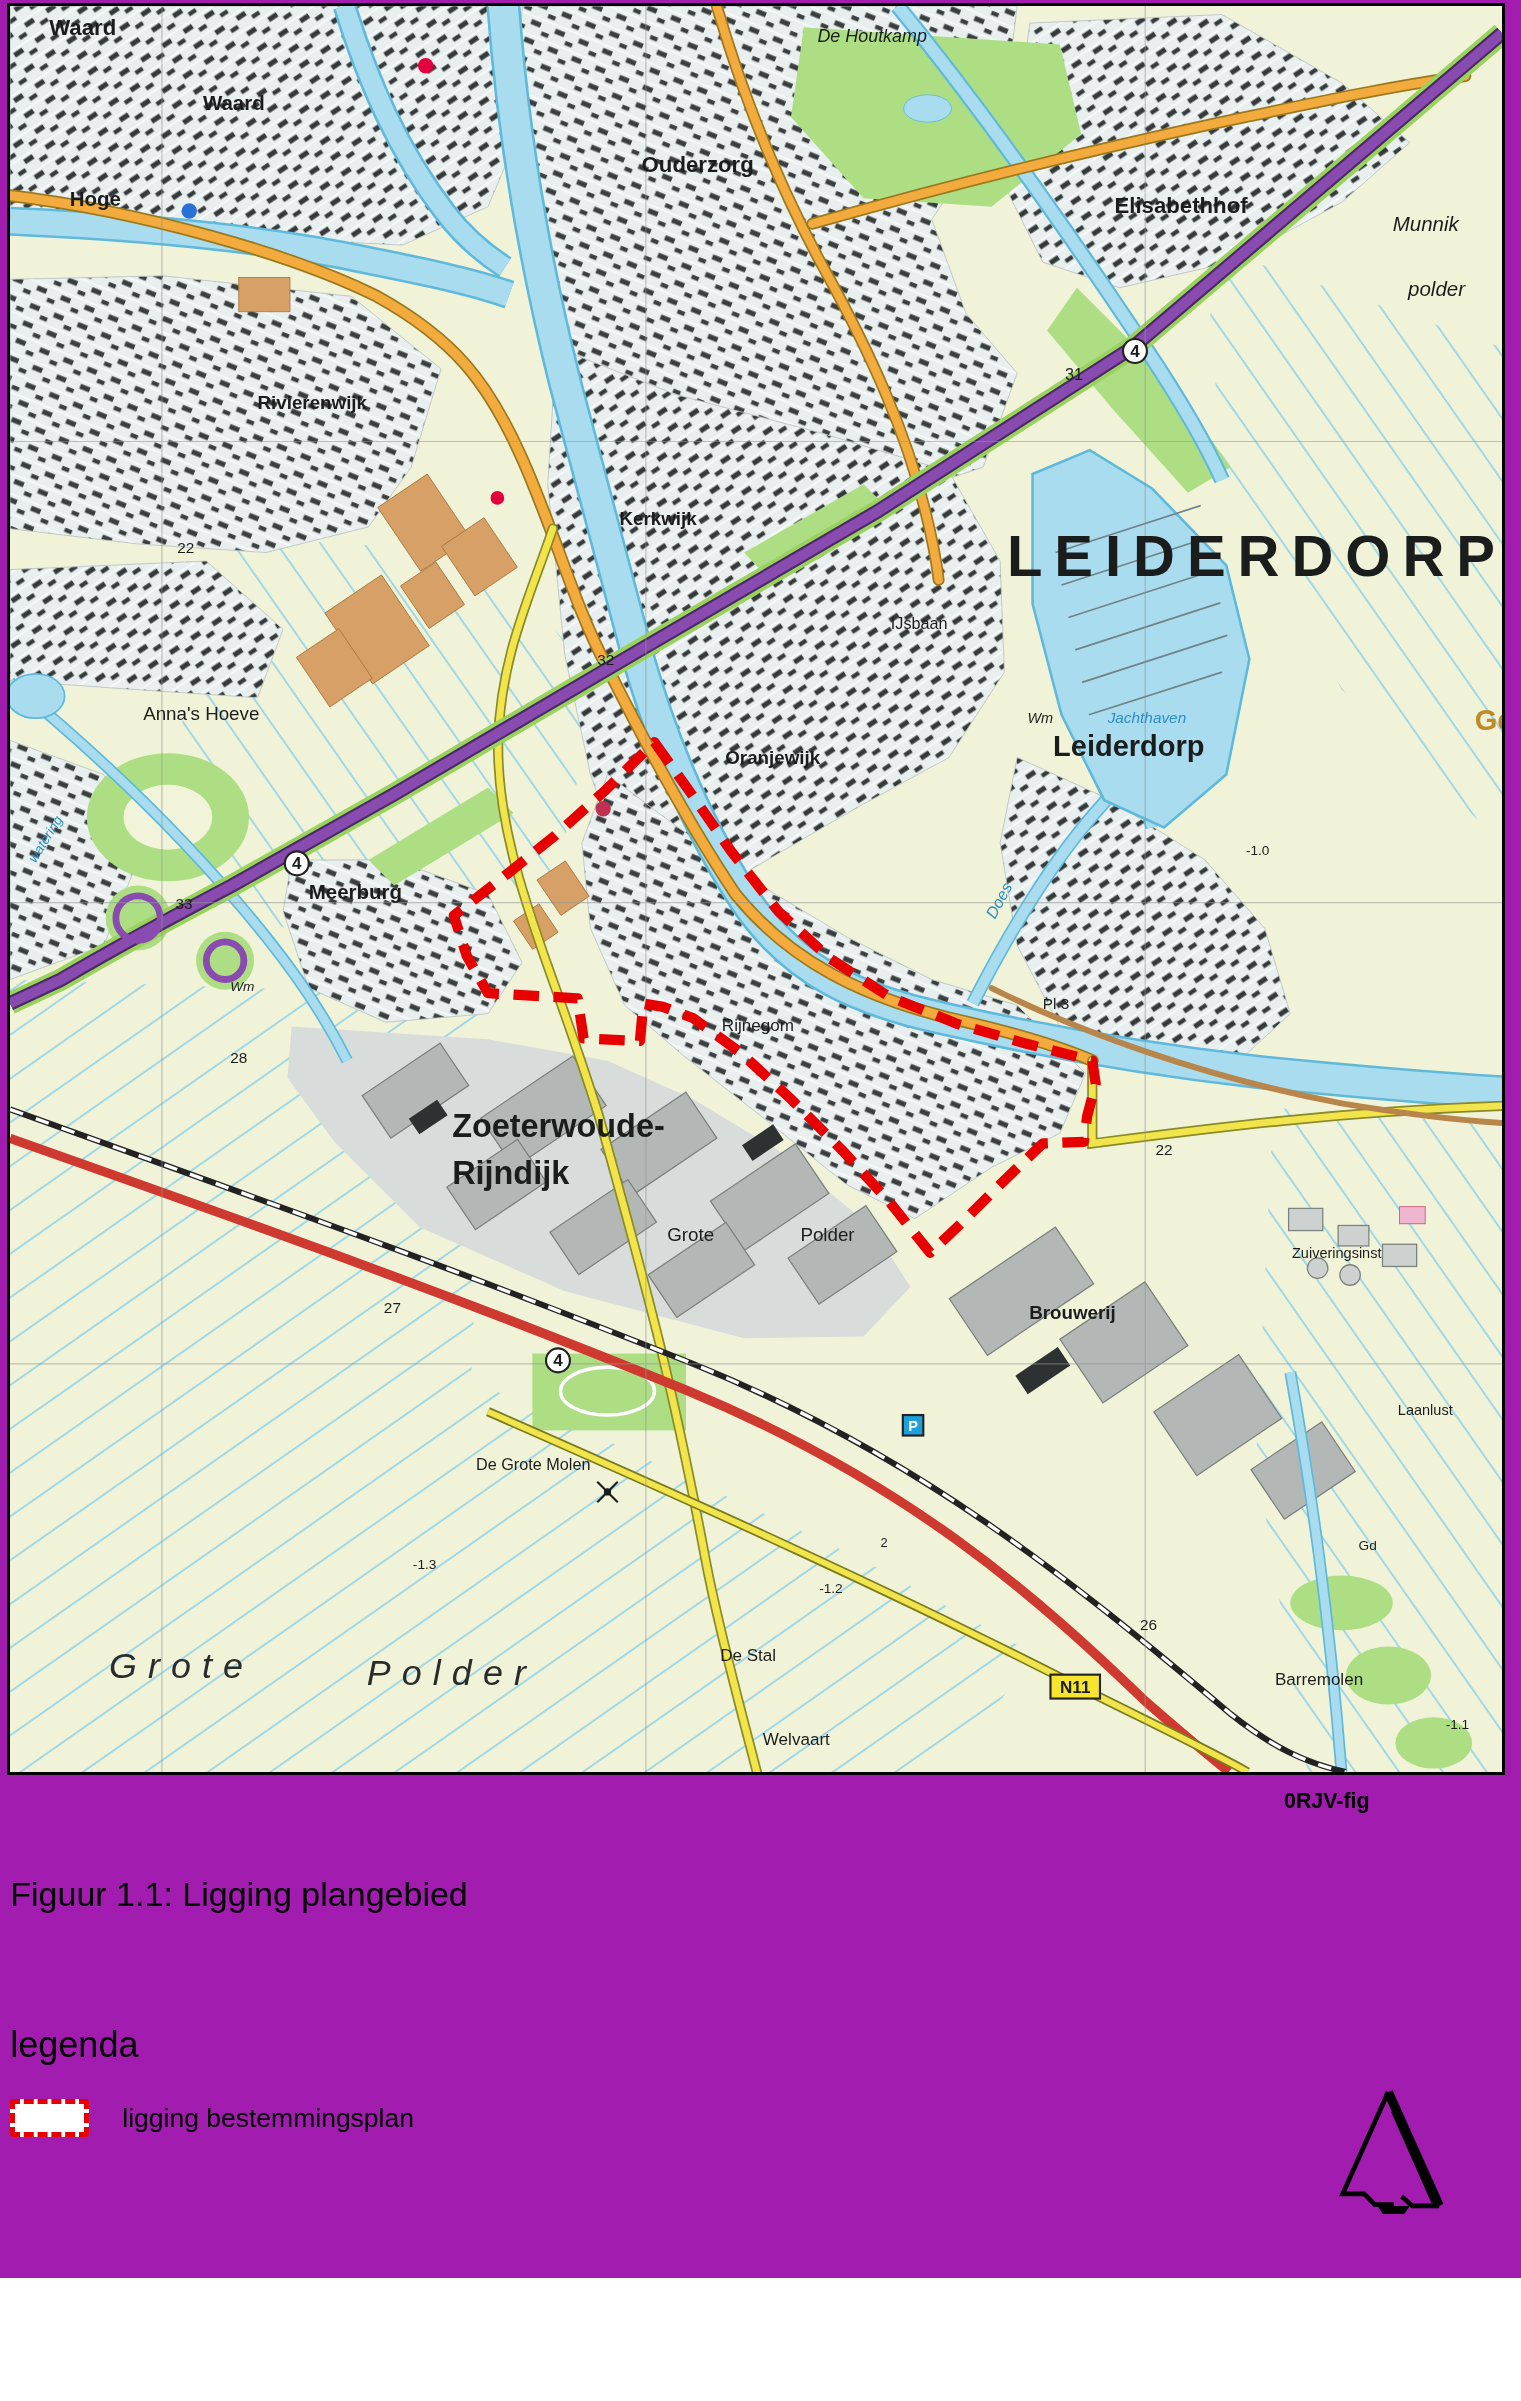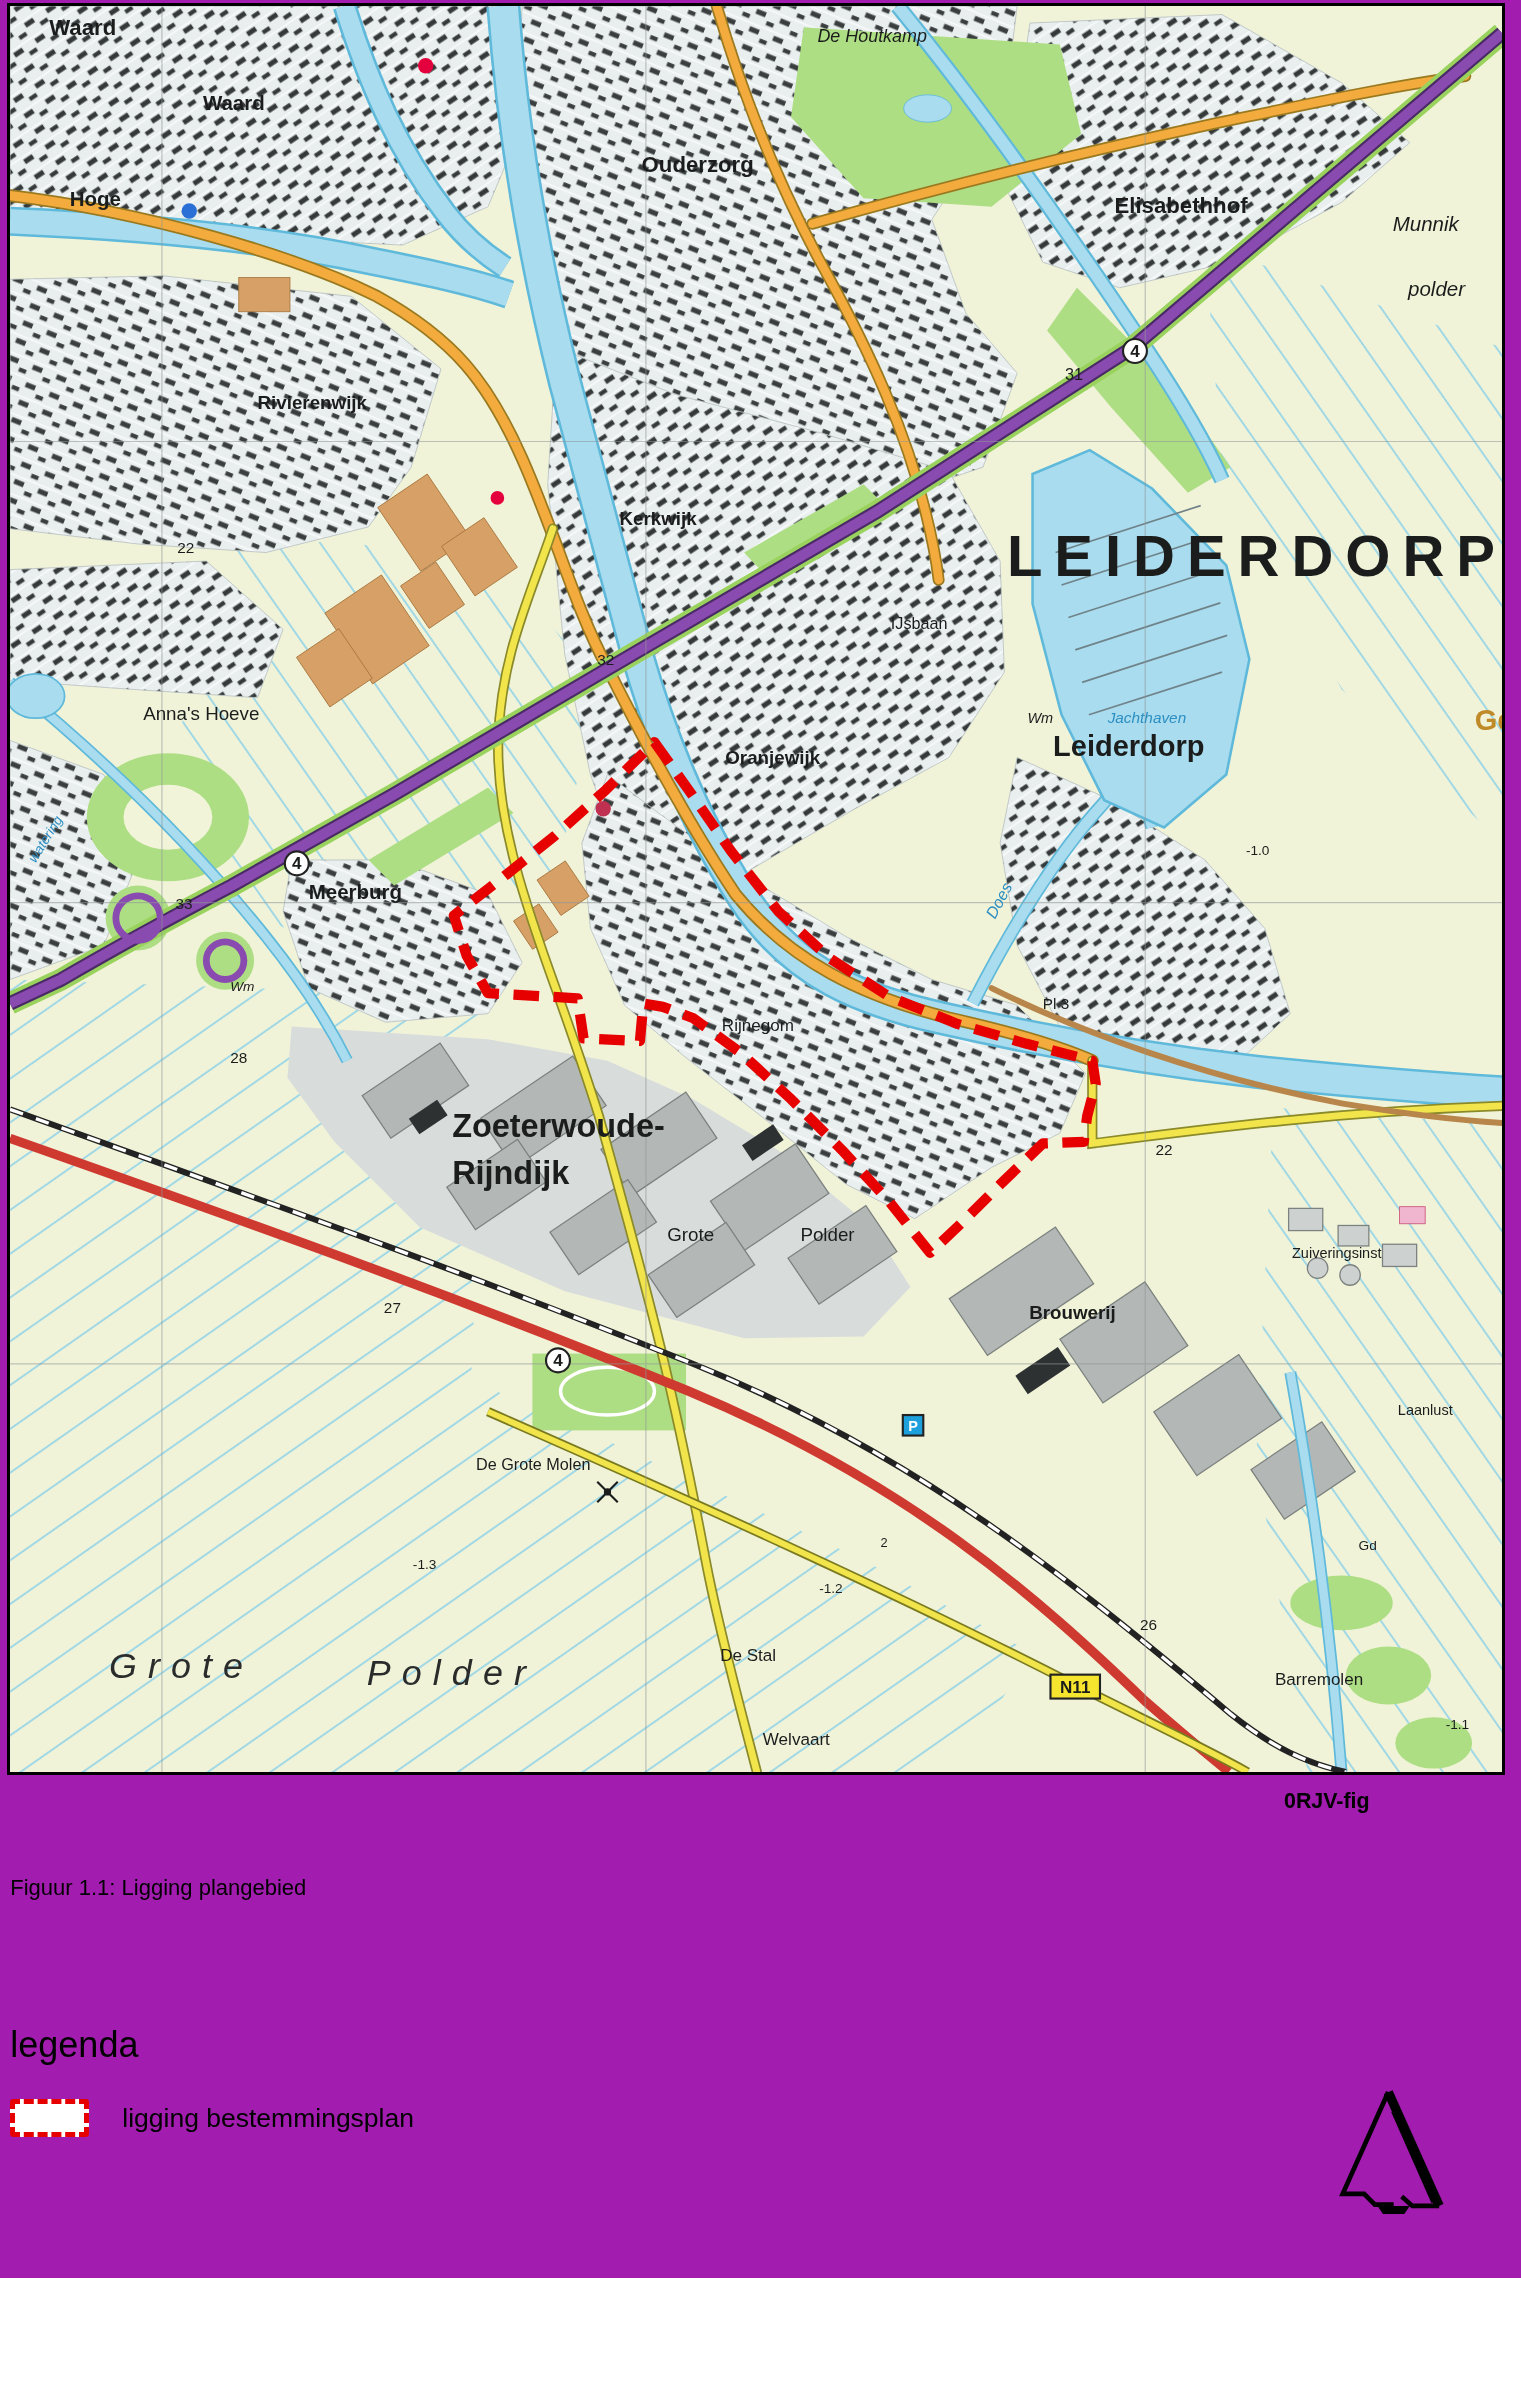--- a/index.html
+++ b/index.html
@@ -3,21 +3,21 @@
 <meta charset="utf-8">
 <style>
   html,body{margin:0;padding:0;background:#fff;}
   .page{position:relative;width:1521px;height:2278px;background:#a21caf;overflow:hidden;
         font-family:"Liberation Sans",sans-serif;color:#111;}
   .map-frame{position:absolute;left:6.8px;top:3.4px;width:1498px;height:1772px;
              border:3.4px solid #000;box-sizing:border-box;background:#f1f3d9;overflow:hidden;}
   .map-frame svg{display:block;width:100%;height:100%;}
   .map-code{position:absolute;top:1789px;left:1284px;width:214px;text-align:left;
             font-size:21.4px;font-weight:700;color:#000;}
-  .fig-caption{position:absolute;left:10.3px;top:1875px;font-size:22px;color:#000;}
+  .fig-caption{position:absolute;left:10.3px;top:1875px;font-size:34px;color:#000;}
   .legend{position:absolute;left:10.3px;top:2024px;}
   .legend-title{font-size:36px;color:#000;}
   .legend-row{display:flex;align-items:center;margin-top:33px;}
   .legend-swatch{display:inline-block;width:79px;height:38px;box-sizing:border-box;
                  border:5.1px dashed #e60000;background:#ffffff;border-radius:3.4px;}
   .legend-label{margin-left:33px;font-size:26.5px;color:#000;text-align:center;}
   .logo{position:absolute;left:1332px;top:2084px;width:134px;height:134px;}
   
   #labels-layer text{font-family:"Liberation Sans",sans-serif;fill:#1b1d1c;}
   #labels-layer text.b{font-weight:700;}

